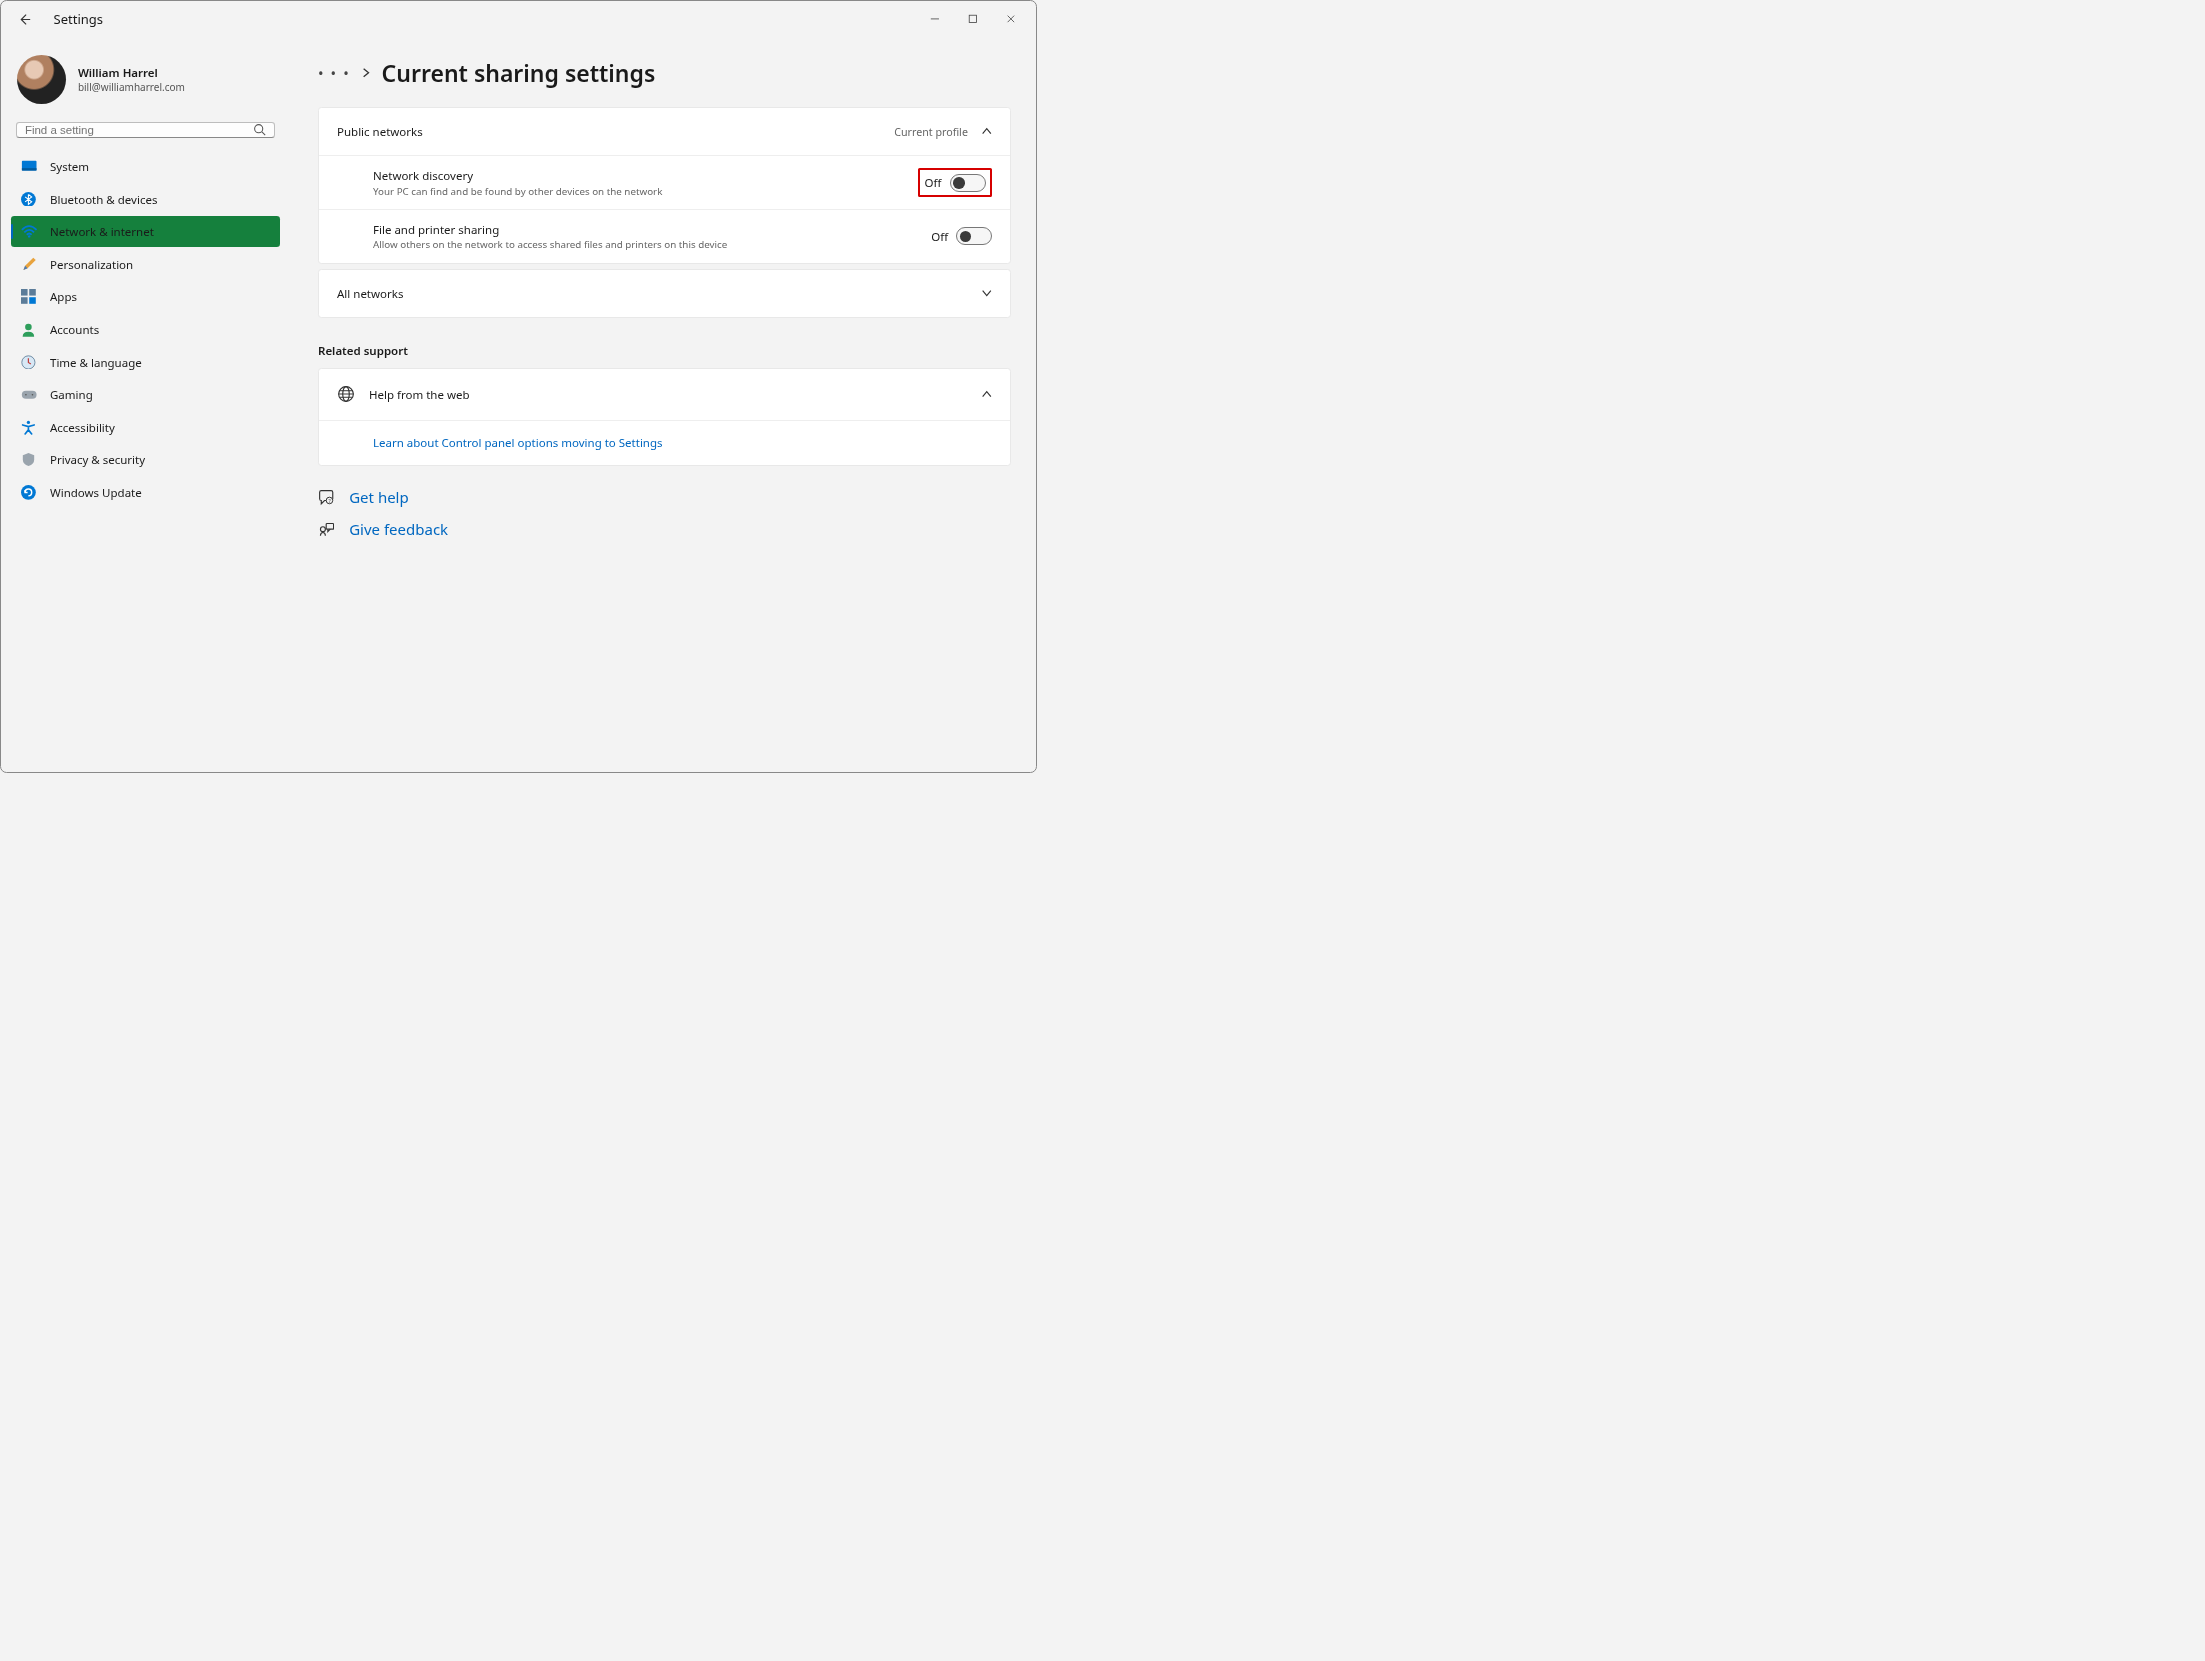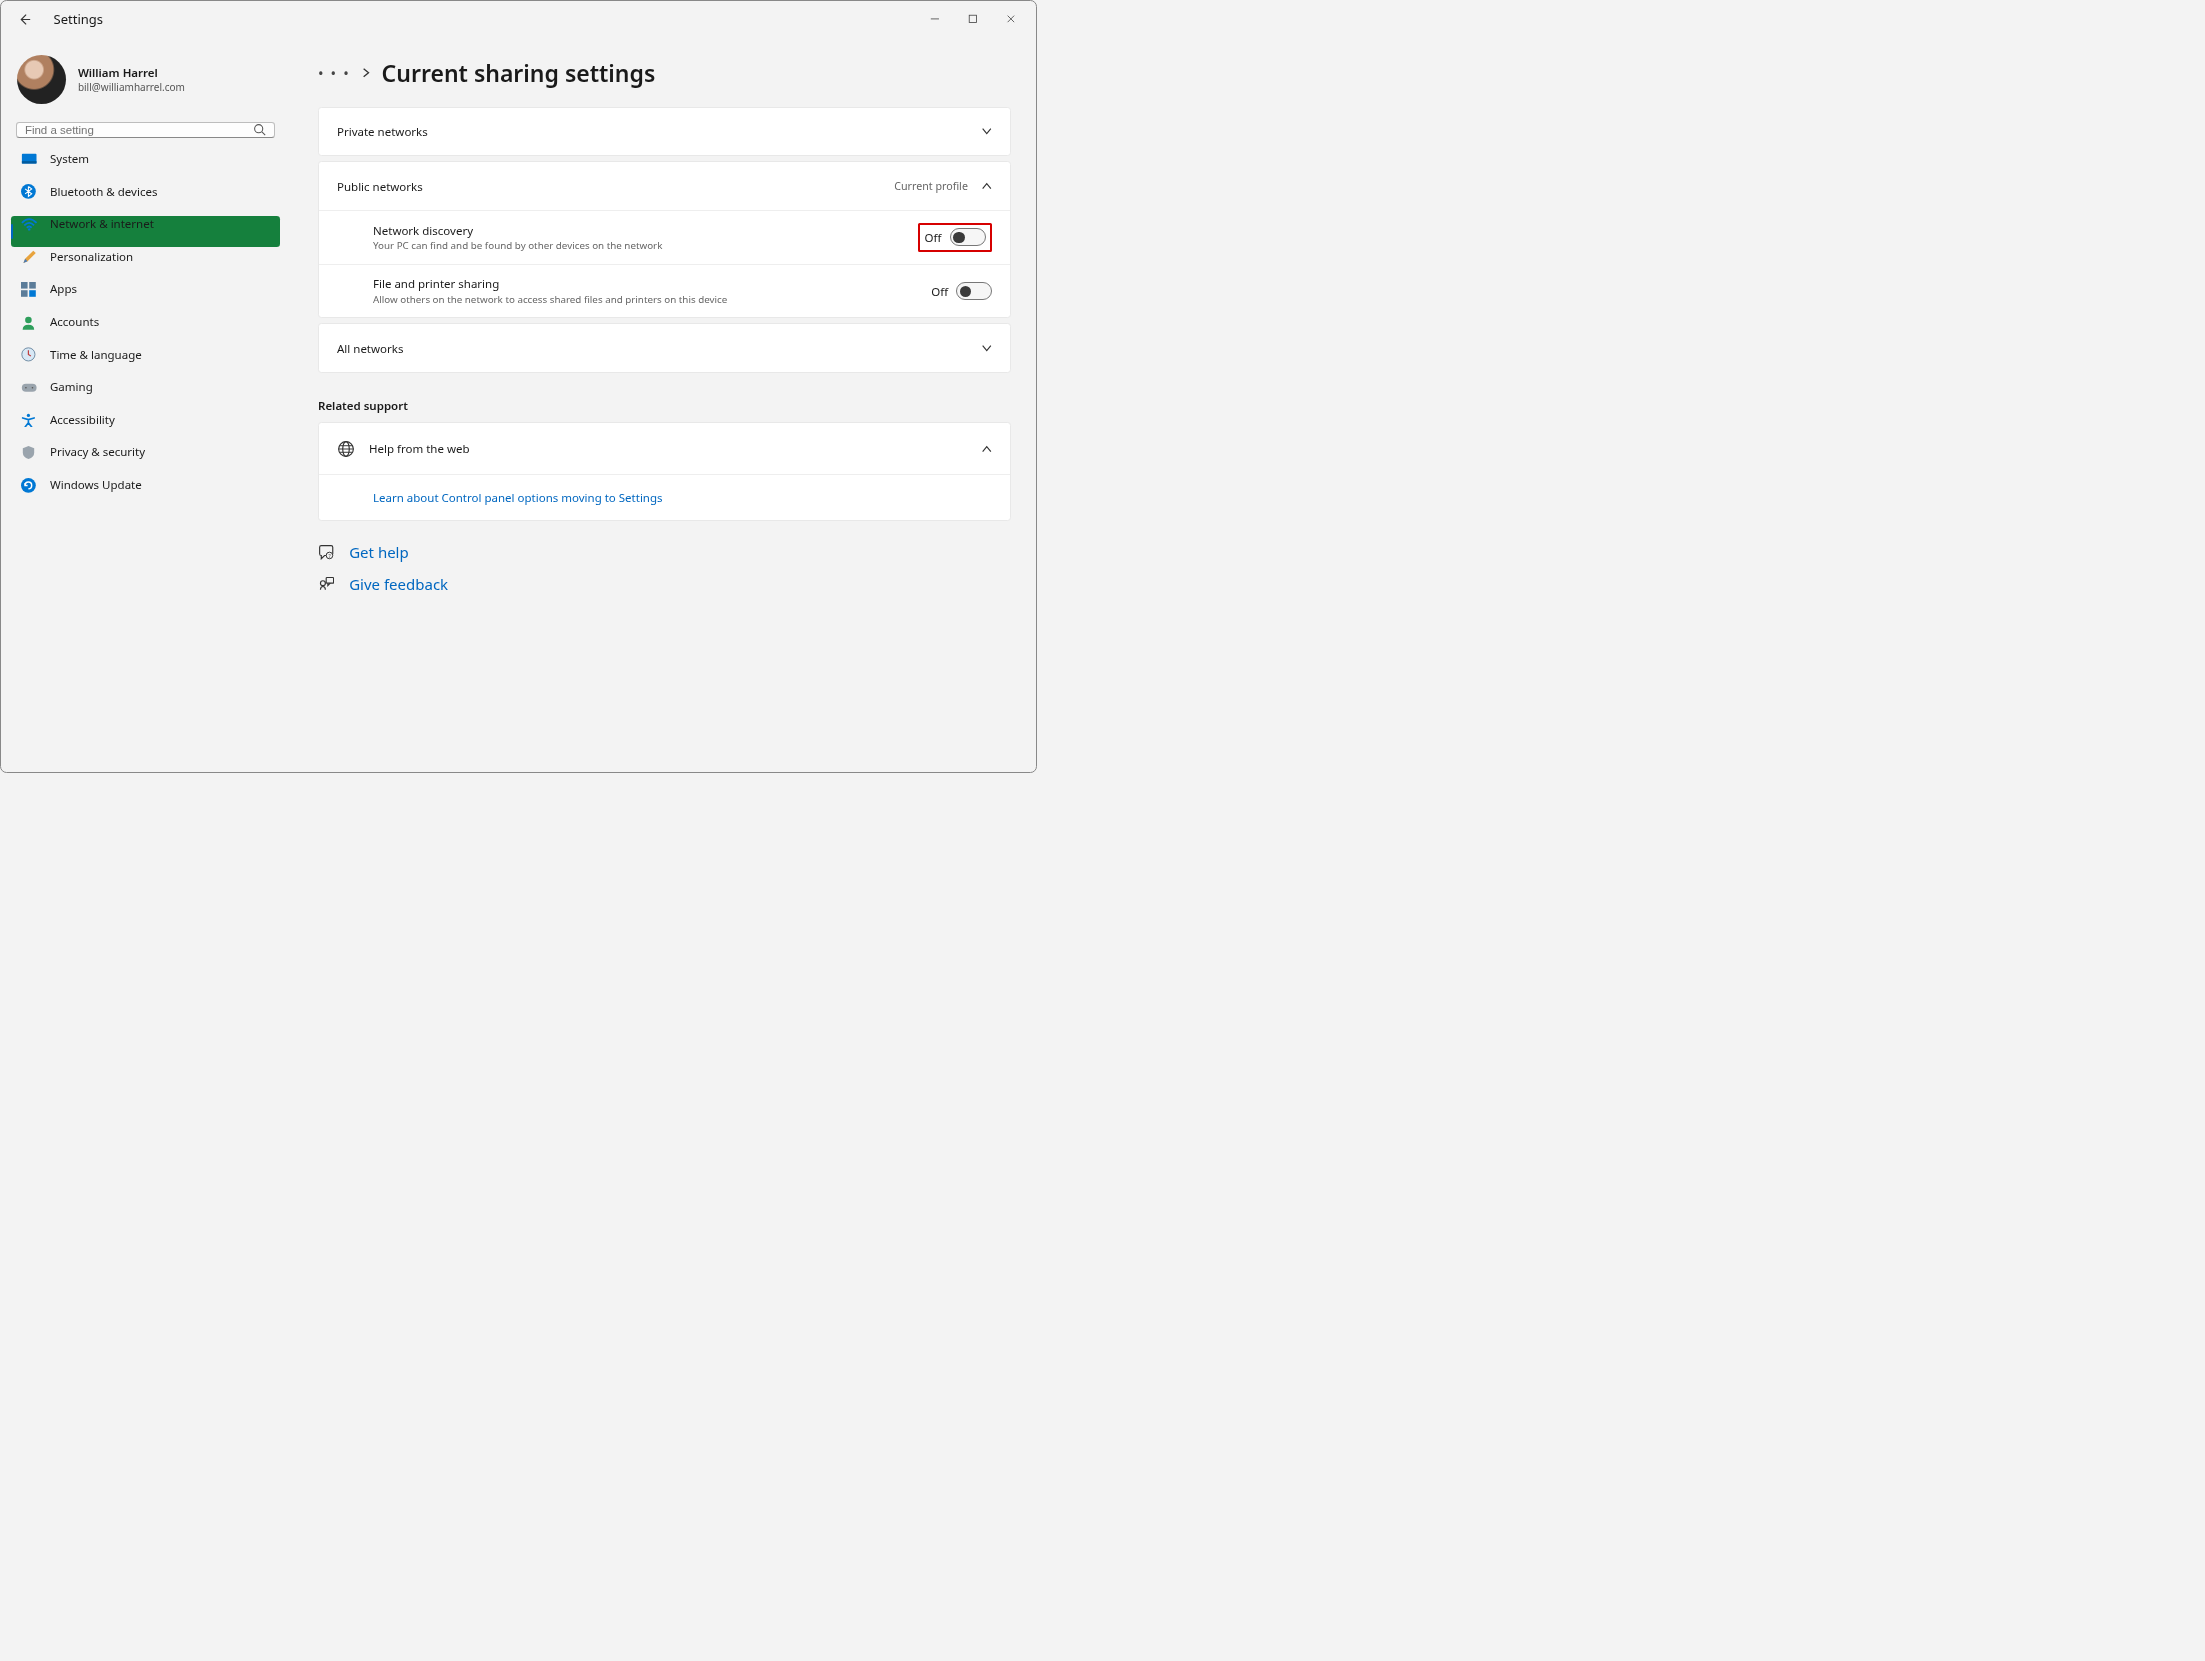--- a/index.html
+++ b/index.html
@@ -64,21 +64,21 @@
   padding: 0 8.2px;
   margin: 3.3px 4.9px 13px 4.9px;
 }
 .searchbox input {
   flex: 1; border: none; outline: none;
   background: transparent; font-size: 11.5px;
   color: #555;
 }
 .nav { display: flex; flex-direction: column; gap: 1.6px; margin-top: 4.9px;}
 .nav-item {
-  display: flex; gap: 13px;
+  display: flex; align-items: center; gap: 13px;
   height: 31px;
   padding: 0 8.2px 0 9.8px;
   border-radius: 3.3px;
   font-size: 11.5px;
   cursor: pointer;
   position: relative;
 }
 .nav-item.active { background: #15803d; }
 .nav-item.active::before {
   content: ""; position: absolute; left: 0; top: 8.2px; bottom: 8.2px;
@@ -310,30 +310,20 @@
     <div class="breadcrumb-row">
       <span class="dots">• • •</span>
       <span>
           <svg width="8.2" height="11.5" viewBox="0 0 10 14">
             <path d="M2 2 L8 7 L2 12" stroke="#333" stroke-width="1.6" fill="none"></path>
           </svg>
         </span>
       <h1 class="page-title">Current sharing settings</h1>
     </div>
 
-    <div class="card">
-      <div class="panel-head">
-        <div class="ptitle">Private networks</div>
-        <span class="chev" style="margin-left:auto">
-            <svg width="11.5" height="8.2" viewBox="0 0 14 10">
-              <path d="M2 2 L7 8 L12 2" stroke="#333" stroke-width="1.4" fill="none"></path>
-            </svg>
-          </span>
-      </div>
-    </div>
 
     <div class="card">
       <div class="panel-head">
         <div class="ptitle">Public networks</div>
         <div class="meta">Current profile</div>
         <span class="chev">
             <svg width="11.5" height="8.2" viewBox="0 0 14 10">
               <path d="M2 8 L7 2 L12 8" stroke="#333" stroke-width="1.4" fill="none"></path>
             </svg>
           </span>

